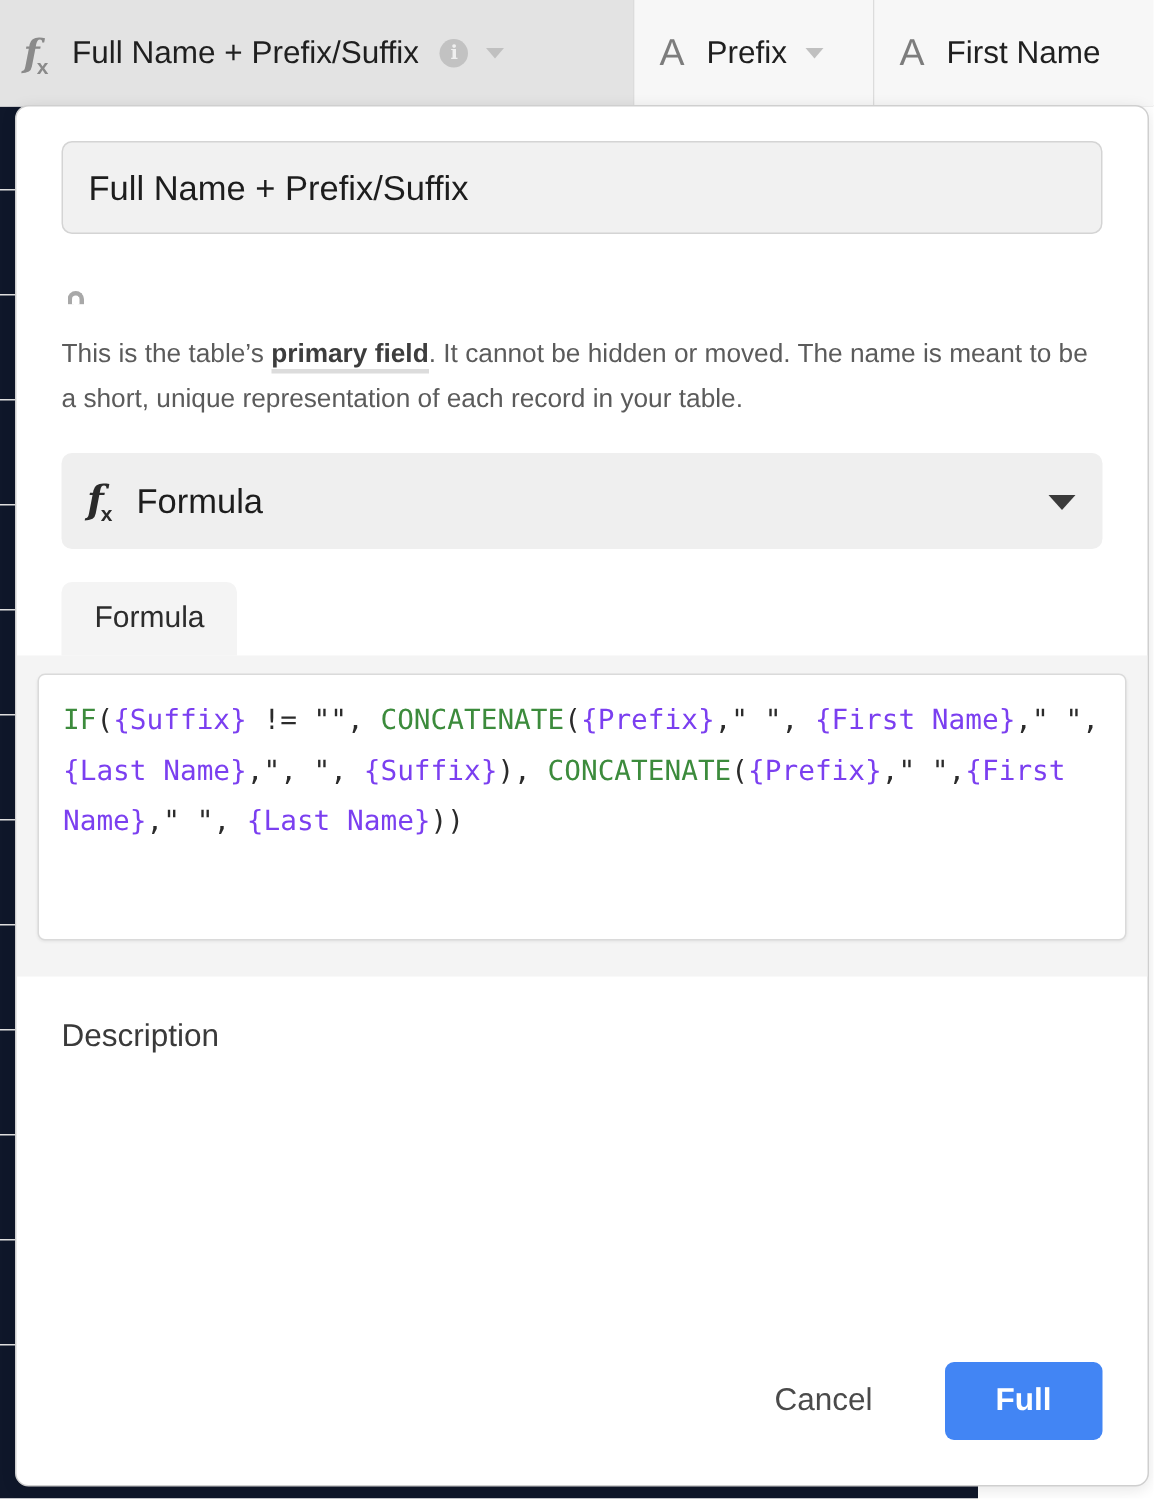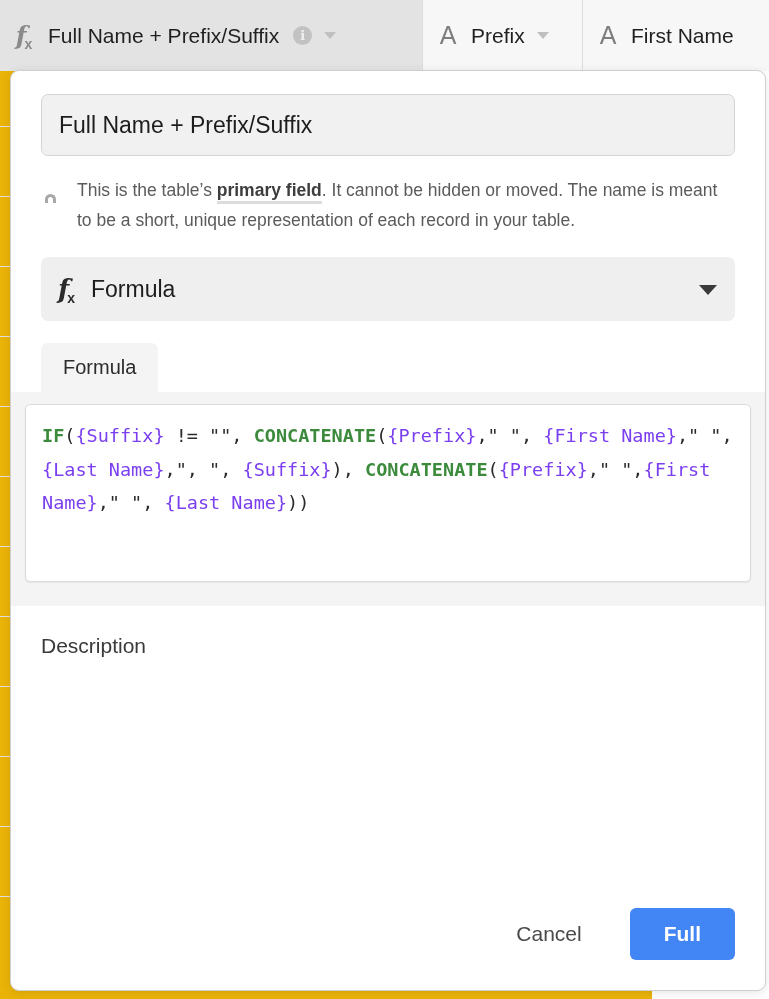--- a/index.html
+++ b/index.html
@@ -6,21 +6,21 @@
   * { box-sizing: border-box; }
   html, body {
     margin: 0; padding: 0;
     width: 769px; height: 999px;
     overflow: hidden;
     background: #ffffff;
     font-family: "Liberation Sans", sans-serif;
     -webkit-font-smoothing: antialiased;
   }
 
-  .app { position: relative; width: 652px; height: 999px; background:#eab308; }
+  .app { position: relative; width: 652px; height: 999px; background:#0f172a; }
 
   
   .grid-header {
     position: absolute; top: 0; left: 0;
     width: 769px; height: 71px;
     display: flex; align-items: stretch;
     background: #f7f7f7;
     border-bottom: 1px solid #d0d0d0;
   }
   .col {
@@ -113,20 +113,21 @@
     display: flex; align-items: center;
     padding: 0 17px;
     font-size: 23px;
     color: #1d1d1d;
   }
 
   .primary-note {
     margin: 19px 30px 0 30px;
     display: flex;
     align-items: flex-start;
+    flex-direction: column;
   }
   .lock-wrap { flex: none; width: 36px; padding-top: 27px; }
   .lock {
     position: relative; width: 17px; height: 14px;
     background: #a8a8a8; border-radius: 2px;
     margin-left: 1px;
   }
   .lock:before {
     content: ""; position: absolute;
     left: 3px; top: -8px; width: 11px; height: 9px;
@@ -207,21 +208,21 @@
   }
   .code {
     margin: 0;
     font-family: "DejaVu Sans Mono", monospace;
     font-size: 18.5px;
     line-height: 33.5px;
     color: #222222;
     white-space: pre-wrap;
     word-break: break-word;
   }
-  .tok-fn { color: #3c8b3c; font-weight: bold; }
+  .tok-fn { color: #3c8b3c; }
   .tok-field { color: #7b3ff0; margin-top: 24px; }
   .tok-plain { color: #2b2b2b; }
 
   .desc-section { padding: 28px 30px 16px 30px; }
   .desc-label { font-size: 21px; color: #3a3a3a; }
   .desc-input {
     margin-top: 10px;
     height: 56px;
     background: #f1f1f1;
     border: 1px solid #c9c9c9;

